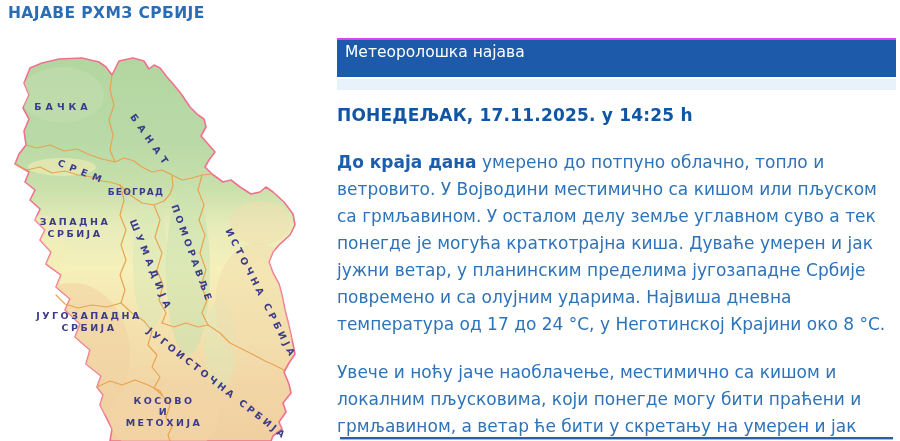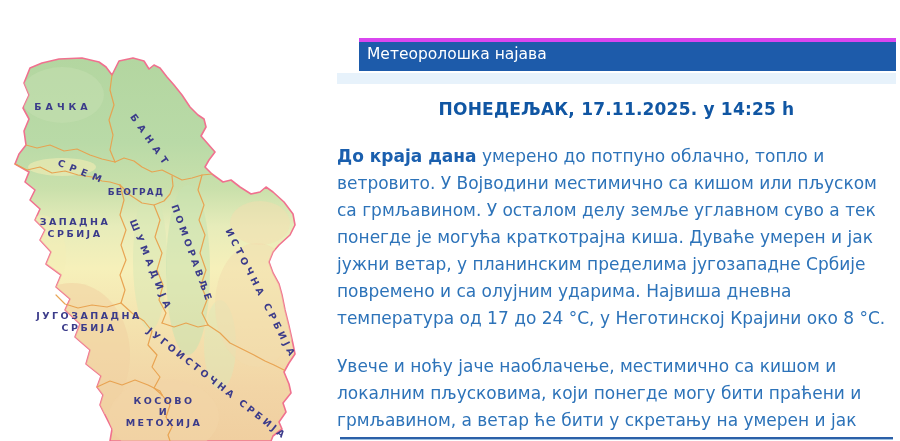--- a/index.html
+++ b/index.html
@@ -10,29 +10,28 @@
   .page-title{
     position:absolute;left:8px;top:4px;
     font-size:15.5px;font-weight:bold;color:#2b6cb6;letter-spacing:0.4px;
     white-space:nowrap;
   }
   .map-wrap{position:absolute;left:2px;top:55px;width:330px;height:386px;text-align:center;}
   .panel{
     position:absolute;left:337px;top:38px;width:559px;height:403px;
   }
   .panel-titlebar{
-    height:23px;background:#1d5baa;border-top:4px solid #d946ef;
+    height:23px;background:#1d5baa;border-top:2px solid #d946ef;
     color:#ffffff;font-size:15.5px;font-weight:500;
-    padding:2px 0 4px 8px;line-height:21px;margin-left:22px;
+    padding:2px 0 12px 8px;line-height:21px;
   }
   .panel-strip{height:11px;background:#e7f2fb;margin-top:2px;}
   .panel-date{
     margin-top:15px;font-size:17px;font-weight:bold;color:#1056a3;
     letter-spacing:0.2px;
-    text-align:center;
   }
   .panel-par{
     margin-top:24px;font-size:17px;line-height:27px;color:#2d73b9;
     width:556px;
   }
   .panel-par b{color:#1a5fae;}
   .panel-par + .panel-par{margin-top:21px;}
   .panel-divider{
     position:absolute;left:3px;bottom:1px;width:553px;height:0;
     border-top:2px solid #2b60a8;border-bottom:1px solid #9dbede;
@@ -40,20 +39,21 @@
   svg text{
     fill:#3b3b8a;font-family:"DejaVu Sans","Liberation Sans",sans-serif;
     font-weight:bold;
   }
 </style>
 </head>
 <body>
 
 <div id="screen">
 
+  <div class="page-title">НАЈАВЕ РХМЗ СРБИЈЕ</div>
 
   <div class="map-wrap">
     <svg id="map-svg" width="330" height="386" viewBox="0 0 330 386">
       <defs>
         <linearGradient id="terr" x1="0" y1="0" x2="0" y2="1">
           <stop offset="0" stop-color="#b3d6a0"></stop>
           <stop offset="0.22" stop-color="#b9daa7"></stop>
           <stop offset="0.34" stop-color="#c9e0ab"></stop>
           <stop offset="0.44" stop-color="#e7ecba"></stop>
           <stop offset="0.55" stop-color="#f6f0ba"></stop>

